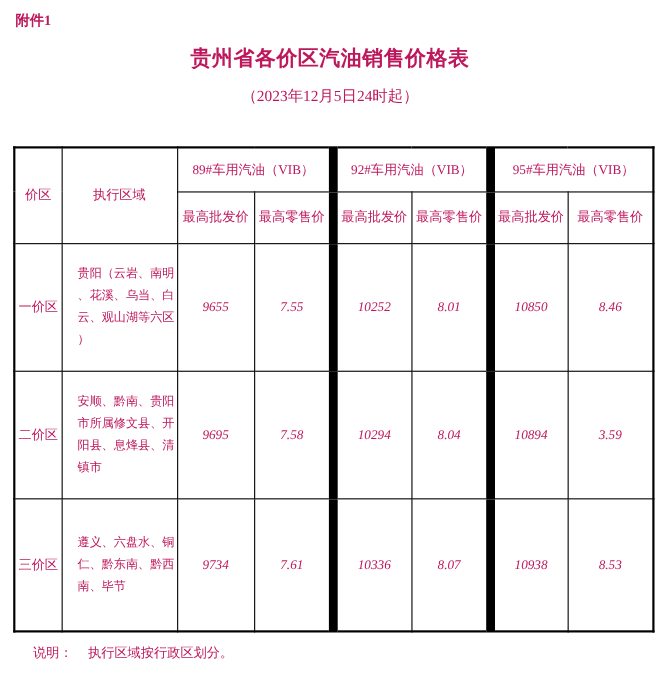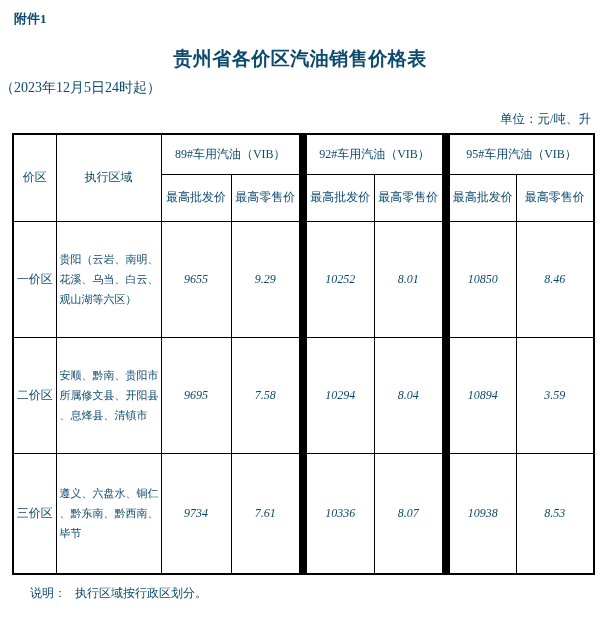--- a/index.html
+++ b/index.html
@@ -6,47 +6,46 @@
     margin: 0;
     padding: 0;
     background: #ffffff;
   }
   .page {
     position: relative;
     width: 600px;
     height: 620px;
     background: #ffffff;
     font-family: "Liberation Serif", "DejaVu Serif", serif;
-    color: #0c4a6e;
+    color: #be185d;
     overflow: hidden;
   }
   .attachment {
     position: absolute;
     left: 14px;
     top: 10px;
     font-size: 13px;
     font-weight: bold;
   }
   .title {
     position: absolute;
     left: 0;
     top: 40px;
     width: 100%;
     text-align: center;
     font-size: 19px;
     font-weight: bold;
     letter-spacing: 0.5px;
-    margin-top: 6px;
   }
   .subtitle {
     position: absolute;
     left: 0;
     top: 79px;
     width: 100%;
-    text-align: left;
+    text-align: center;
     font-size: 14px;
   }
   .unit {
     position: absolute;
     top: 111px;
     right: 9px;
     font-size: 12.5px;
   }
   table.price-table {
     position: absolute;
@@ -72,50 +71,49 @@
   }
   .price-table tr.hrow1 { height: 40px; }
   .price-table tr.hrow2 { height: 47px; }
   .price-table tr.drow1 { height: 116px; }
   .price-table tr.drow2 { height: 116px; }
   .price-table tr.drow3 { height: 121px; }
   .price-table td.region-cell {
     text-align: left;
     font-size: 11px;
     line-height: 20px;
-    padding: 2px 2px 2px 3px;
+    padding: 2px 2px 2px 14px;
     word-break: break-all;
     line-break: anywhere;
   }
   .price-table td.price-cell {
     font-size: 12px;
     font-style: italic;
   }
   .note {
     position: absolute;
     left: 30px;
     top: 585px;
     font-size: 12px;
   }
   .note .note-label {
-    margin-right: 9px;
+    margin-right: 14px;
   }
 </style>
 </head>
 <body>
 
 <div class="page">
 
   <div class="attachment">附件1</div>
 
   <div class="title">贵州省各价区汽油销售价格表</div>
 
   <div class="subtitle">（2023年12月5日24时起）</div>
 
-  <div class="unit">单位：元/吨、升</div>
 
   <table class="price-table">
     <colgroup>
       <col style="width:43px">
       <col style="width:105px">
       <col style="width:70px">
       <col style="width:72px">
       <col style="width:71px">
       <col style="width:72px">
       <col style="width:70px">
@@ -135,21 +133,21 @@
         <th class="sec-start">最高批发价</th>
         <th>最高零售价</th>
         <th class="sec-start">最高批发价</th>
         <th>最高零售价</th>
       </tr>
 
       <tr class="drow1">
         <td>一价区</td>
         <td class="region-cell">贵阳（云岩、南明、花溪、乌当、白云、观山湖等六区）</td>
         <td class="price-cell">9655</td>
-        <td class="price-cell">9.29</td>
+        <td class="price-cell">7.55</td>
         <td class="price-cell sec-start">10252</td>
         <td class="price-cell">8.01</td>
         <td class="price-cell sec-start">10850</td>
         <td class="price-cell">8.46</td>
       </tr>
 
       <tr class="drow2">
         <td>二价区</td>
         <td class="region-cell">安顺、黔南、贵阳市所属修文县、开阳县、息烽县、清镇市</td>
         <td class="price-cell">9695</td>

